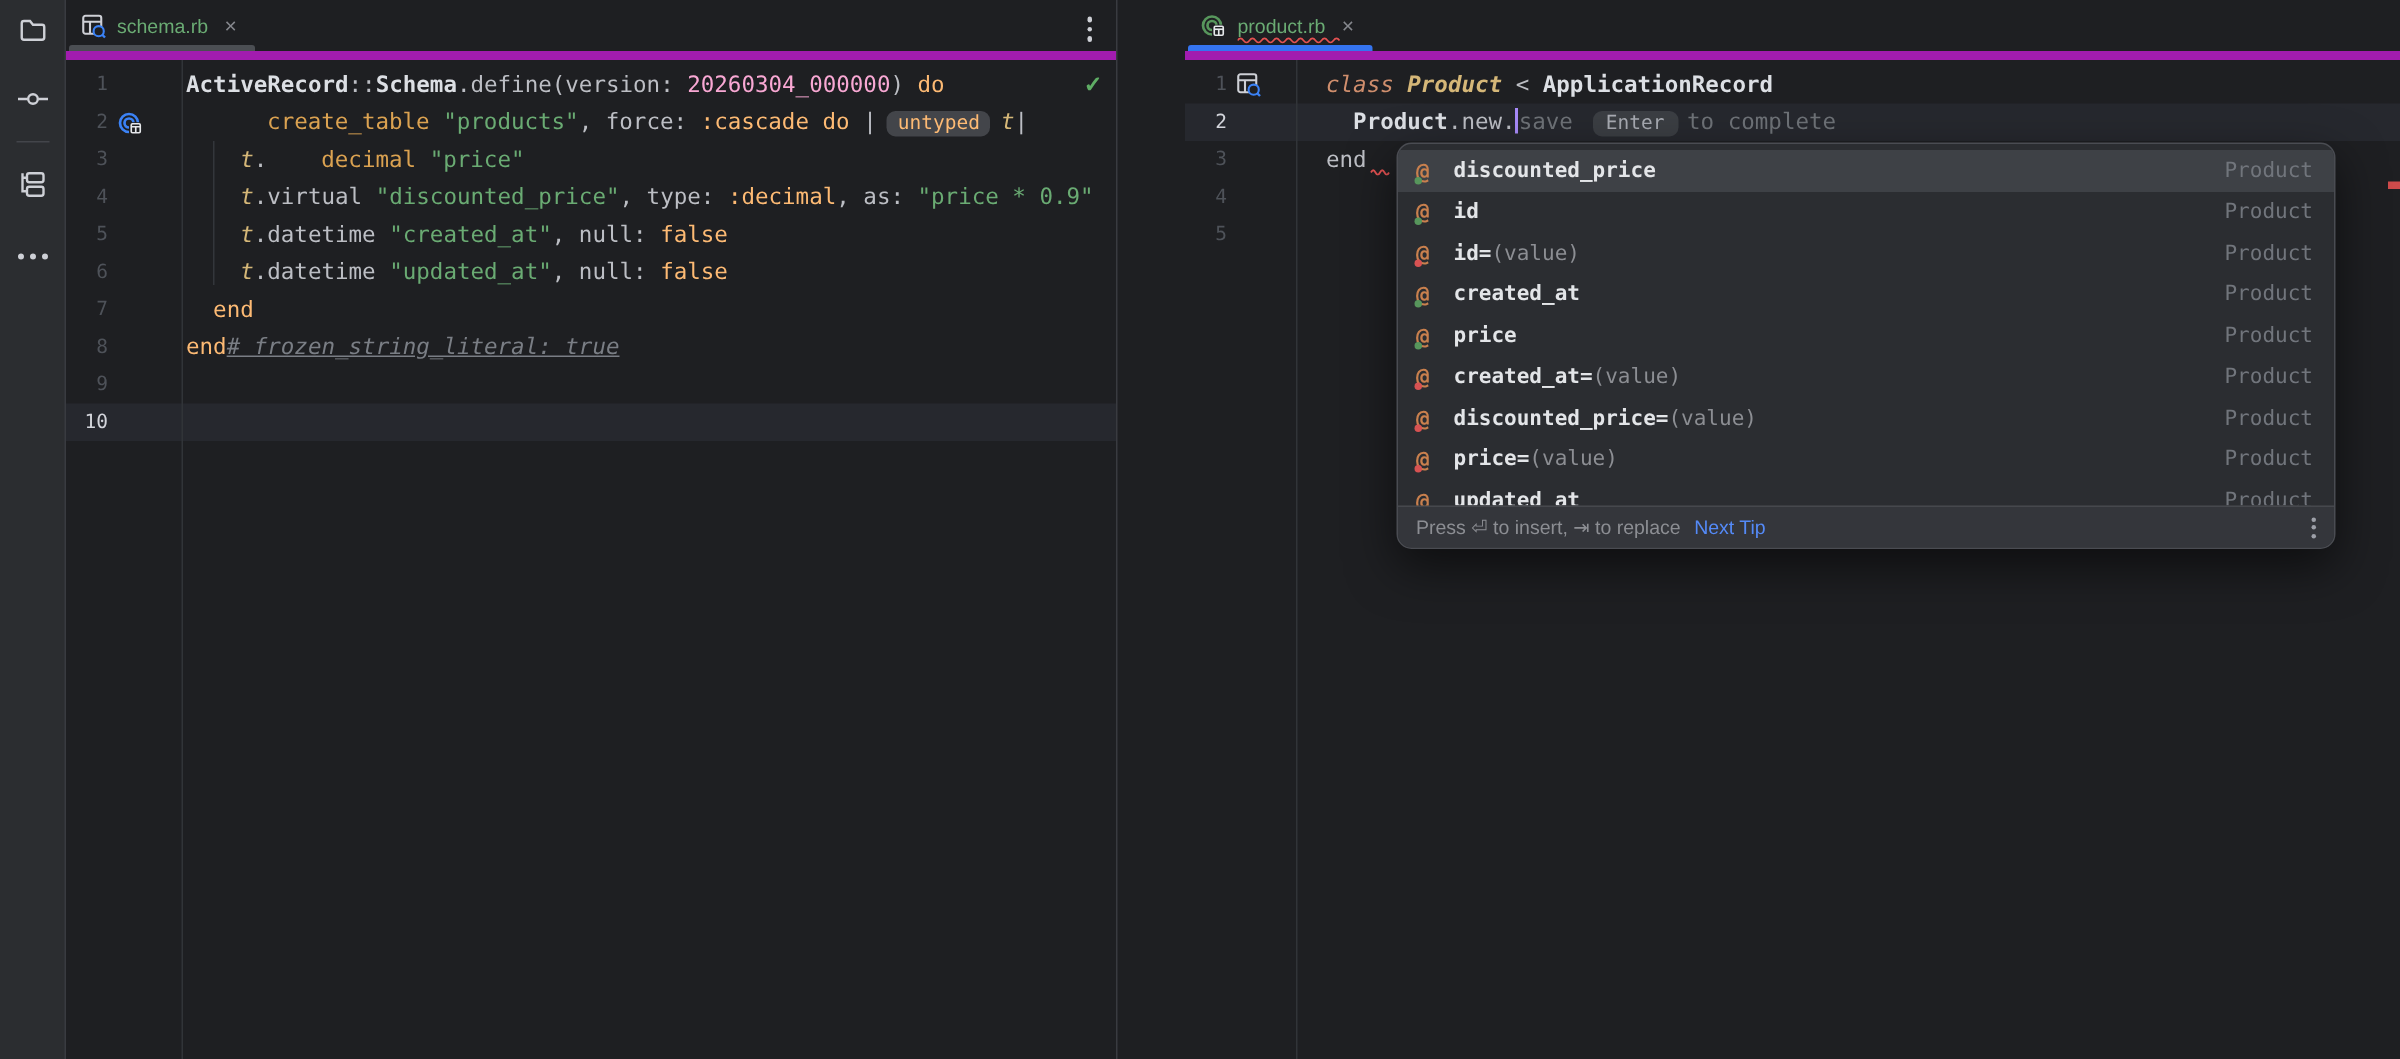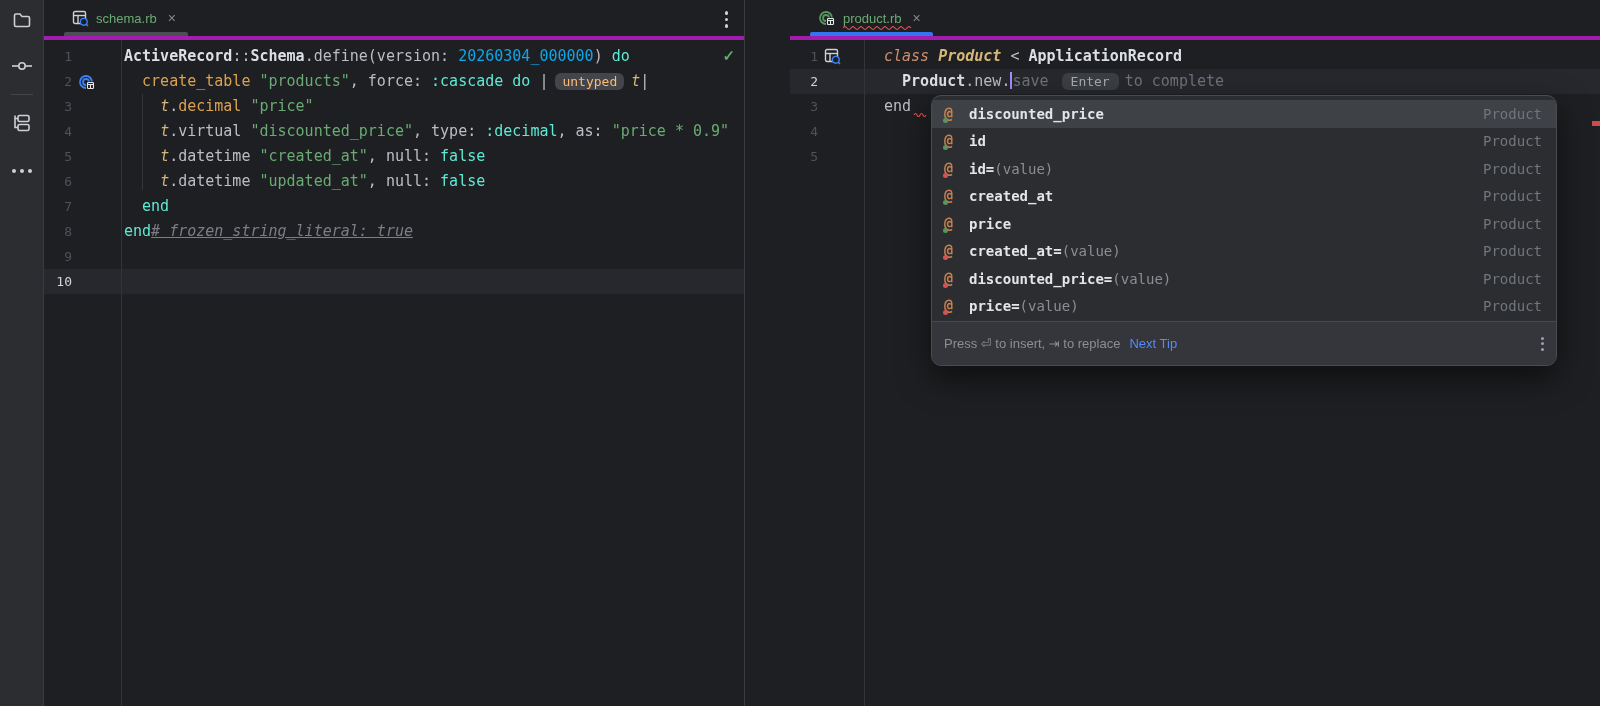--- a/index.html
+++ b/index.html
@@ -13,22 +13,22 @@
   .stripe-btn { width:44px; height:40px; display:flex; align-items:center; justify-content:center; }
   .stripe-divider { width:22px; height:1px; background:#43454A; margin:8px auto; }
   .hdots { display:flex; gap:4px; }
   .hdots i { width:4px; height:4px; border-radius:50%; background:#CED0D6; }
 
   
   .pane { position:absolute; top:0; height:706px; background:#1E1F22; }
   #pane-left  { left:44px;  width:701px; border-right:1px solid #393B40; }
   #pane-right { left:790px; width:920px; }
 
-  .tabbar { position:relative; height:40px; border-bottom:4px solid #a21caf;
-            display:flex; align-items:stretch; padding-left:20px; }
+  .tabbar { position:relative; height:40px; border-bottom:6px solid #a21caf;
+            display:flex; align-items:stretch; padding-left:2px; }
   .tab { position:relative; display:flex; align-items:center; gap:7px; padding:0 12px 0 8px; }
   .tab-label { font-size:13px; color:#6AAB73; position:relative; }
   .tab-close { color:#85878D; font-size:14px; line-height:1; margin-left:4px; cursor:default; }
   .tab-underline { position:absolute; left:0; bottom:0; height:4px; width:100%; border-radius:2px 2px 0 0; }
   .tab-underline.gray { background:#4B4E53; }
   .tab-underline.blue { background:#3574F0; }
   .tab-wave { position:absolute; left:0; bottom:-4px; }
   .kebab { position:absolute; right:16px; top:11px; display:flex; flex-direction:column; gap:3px; }
   .kebab i { width:3.5px; height:3.5px; border-radius:50%; background:#CED0D6; }
 
@@ -49,26 +49,26 @@
   #pane-left  .gutter-border { left:77px; }
   #pane-right .lnum { width:28px; }
   #pane-right .gicon { width:45px; }
   #pane-right .ltext { padding-left:21px; }
   #pane-right .gutter-border { left:74px; }
   .indent-guide { position:absolute; width:1px; background:#33363B; }
 
   
   .tk-plain { color:#BCBEC4; }
   .tk-const { color:#DCDFE4; font-weight:bold; }
-  .tk-kw    { color:#5eead4; }
+  .tk-kw    { color:#fdba74; }
   .tk-kwi   { color:#CF8E6D; font-style:italic; }
   .tk-cls   { color:#D5B778; font-style:italic; font-weight:bold; }
   .tk-str   { color:#6AAB73; }
-  .tk-num   { color:#0ea5e9;margin-top:45px; }
-  .tk-dsl   { color:#DBA251; }
+  .tk-num   { color:#f9a8d4;margin-top:45px; }
+  .tk-dsl   { color:#DBA251;margin-left:36px; }
   .tk-tvar  { color:#D5B778; font-style:italic; }
   .tk-cmt   { color:#7A7E85; font-style:italic;text-decoration:underline; }
   .tk-inlay { background:#43454A; color:#fdba74; border-radius:6px; padding:1px 7px;
               margin:0 7px; font-size:13px; }
   .tk-ghost { color:#6E7277; }
   .tk-badge { background:#3B3E43; color:#A8ABB2; border-radius:6px; padding:1px 9px;
               margin-left:13px; font-size:13px; }
   .tk-hint  { color:#6E7277; margin-left:6px; }
   .caret { display:inline-block; width:2px; height:17px; background:#A88BFA;
            vertical-align:middle; margin-top:-3px; }
@@ -93,21 +93,21 @@
   .pitem.selected { background:#3E4146; }
   .at-icon { position:relative; width:18px; height:18px; flex:none; margin-right:8px;
              font-family:"DejaVu Sans Mono",monospace; }
   .at-icon b { position:absolute; left:1px; top:0; color:#C9804E; font-size:15px; font-weight:bold; }
   .at-icon i { position:absolute; left:0; bottom:0; width:5px; height:5px; border-radius:50%; }
   .at-icon.getter i { background:#57965C; }
   .at-icon.setter i { background:#D75252; }
   .pname { color:#E3E5E8; font-weight:bold; }
   .psuffix { color:#8C8E93; }
   .porigin { margin-left:auto; color:#71757C; }
-  #popup-footer { height:44px; flex:none; background:#34363B; border-top:1px solid #46484D;
+  #popup-footer { height:28px; flex:none; background:#34363B; border-top:1px solid #46484D;
                   display:flex; align-items:center; padding:0 12px; font-size:13px; color:#8C8E93;justify-content:space-between; }
   #popup-footer .link { color:#548AF7; margin-left:9px; }
   #popup-footer .kebab2 { margin-left:auto; display:flex; flex-direction:column; gap:2.5px; }
   #popup-footer .kebab2 i { width:3px; height:3px; border-radius:50%; background:#9DA0A8; }
 
   svg { display:block; }
 </style>
 </head>
 <body>
 

